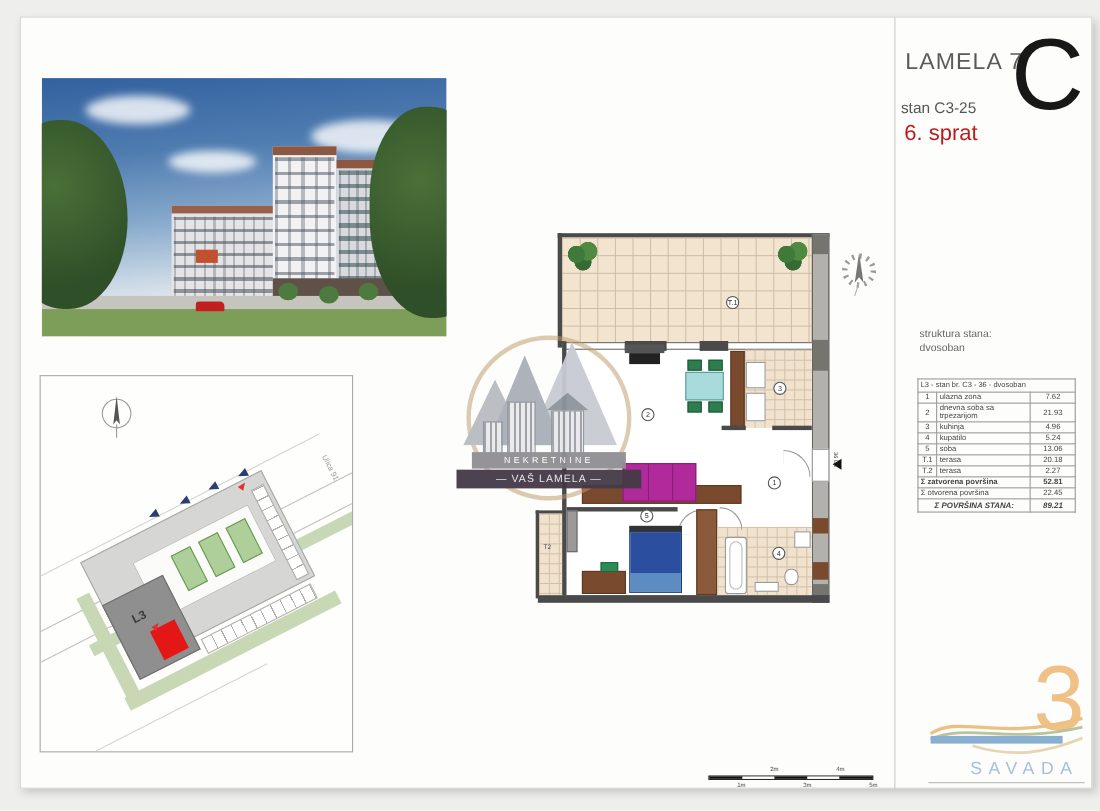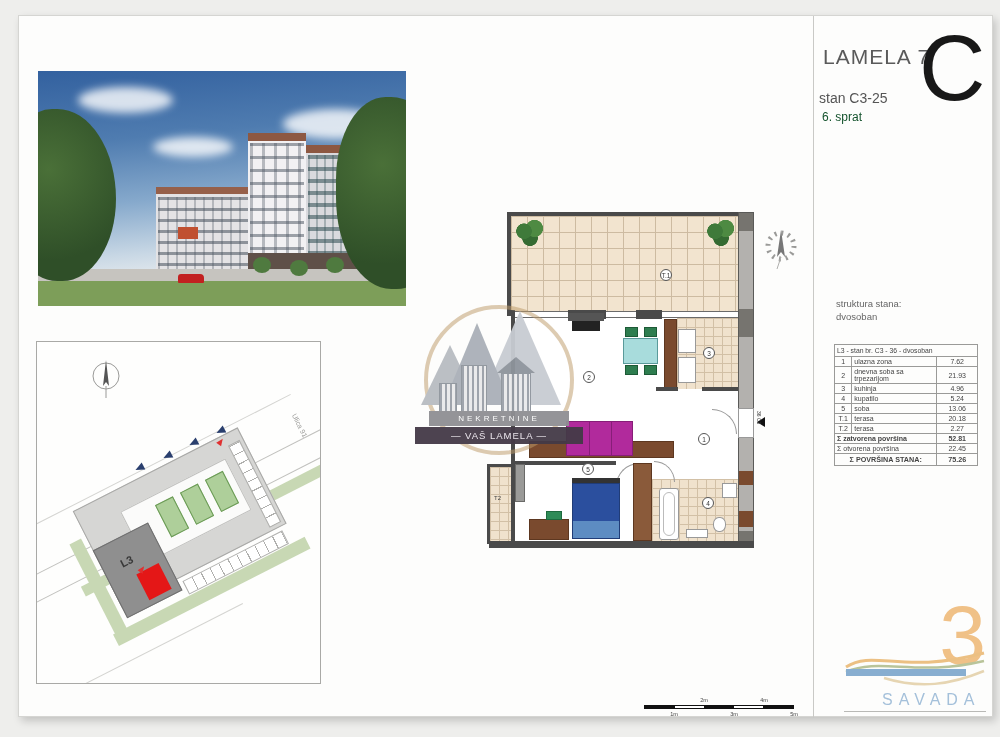--- a/index.html
+++ b/index.html
@@ -7,34 +7,34 @@
   body { background:#eeeeec; font-family:"Liberation Sans", sans-serif; position:relative; overflow:hidden; }
 
   .sheet { position:absolute; left:18px; top:15px; width:975px; height:702px;
            background:#fdfdfc; border:1px solid #d5d5d2; box-shadow:3px 4px 8px rgba(0,0,0,.18); }
   .divider { position:absolute; left:794px; top:0; width:1px; height:702px; background:#c9c9c6; }
 
   
   .rightcol { position:absolute; left:794px; top:0; width:181px; height:702px; }
   .t-lamela { position:absolute; left:10px; top:29px; font-size:21px; color:#5a5a5a; letter-spacing:1px; }
   .t-stan   { position:absolute; left:6px;  top:74px; font-size:14px; color:#555; }
-  .t-sprat  { position:absolute; left:9px;  top:94px; font-size:12px; color:#14532d; }
+  .t-sprat  { position:absolute; left:9px;  top:94px; font-size:20px; color:#b91c1c; }
   .t-bigC   { position:absolute; left:106px; top:6px; font-size:92px; line-height:1; color:#181818; }
   .t-struct { position:absolute; left:23px; top:282px; font-size:9.5px; color:#666; line-height:1.35; }
 
   .area-table { position:absolute; left:21px; top:328px; width:144px; border-collapse:collapse;
                 font-size:7px; color:#444; }
   .area-table td { border:1px solid #9a9a98; padding:1px 2px; vertical-align:middle; }
   .area-table .ttl { font-size:6.8px; text-align:left; padding:2px 2px; }
   .area-table .c-num { width:17px; text-align:center; }
   .area-table .c-name{ width:84px; text-align:left; }
   .area-table .c-val { width:40px; text-align:center; }
   .area-table .sum td { font-weight:bold; }
   .area-table .sum.light td { font-weight:normal; }
-  .area-table .grand td { font-weight:bold; font-size:7.2px; }
+  .area-table .grand td { font-weight:bold; font-size:7.2px;font-style:italic; }
 
   
   .savada { position:absolute; left:31px; top:583px; width:148px; height:115px; }
   .sv-3 { position:absolute; right:6px; top:-6px; font-size:84px; line-height:1; color:#f0c187; }
   .sv-waves { position:absolute; left:0; top:46px; }
   .sv-name { position:absolute; left:2px; top:92px; font-size:16px; letter-spacing:6px; color:#a4c0da;margin-left:36px; }
   .sv-rule { position:absolute; left:0; top:112px; width:142px; height:1px; background:#b9b9b6; }
 
   
   .photo { position:absolute; left:19px; top:55px; width:368px; height:235px; overflow:hidden; }
@@ -358,21 +358,21 @@
       <tr class="sum">
             <td colspan="2">Σ zatvorena površina</td>
             <td class="c-val">52.81</td>
           </tr>
       <tr class="sum light">
             <td colspan="2">Σ otvorena površina</td>
             <td class="c-val">22.45</td>
           </tr>
       <tr class="grand">
             <td colspan="2" style="text-align:center;">Σ POVRŠINA STANA:</td>
-            <td class="c-val">75.26</td>
+            <td class="c-val">89.21</td>
           </tr>
     </tbody>
       </table>
 
     <div class="savada">
       <div class="sv-3">3</div>
       <svg class="sv-waves" width="142" height="46">
         <path d="M2,22 C30,4 58,30 140,8" fill="none" stroke="#ecc083" stroke-width="3"></path>
         <path d="M2,27 C36,12 72,32 140,16" fill="none" stroke="#b9c49a" stroke-width="2.5"></path>
         <rect x="2" y="24" width="120" height="7" fill="#88aed0"></rect>

